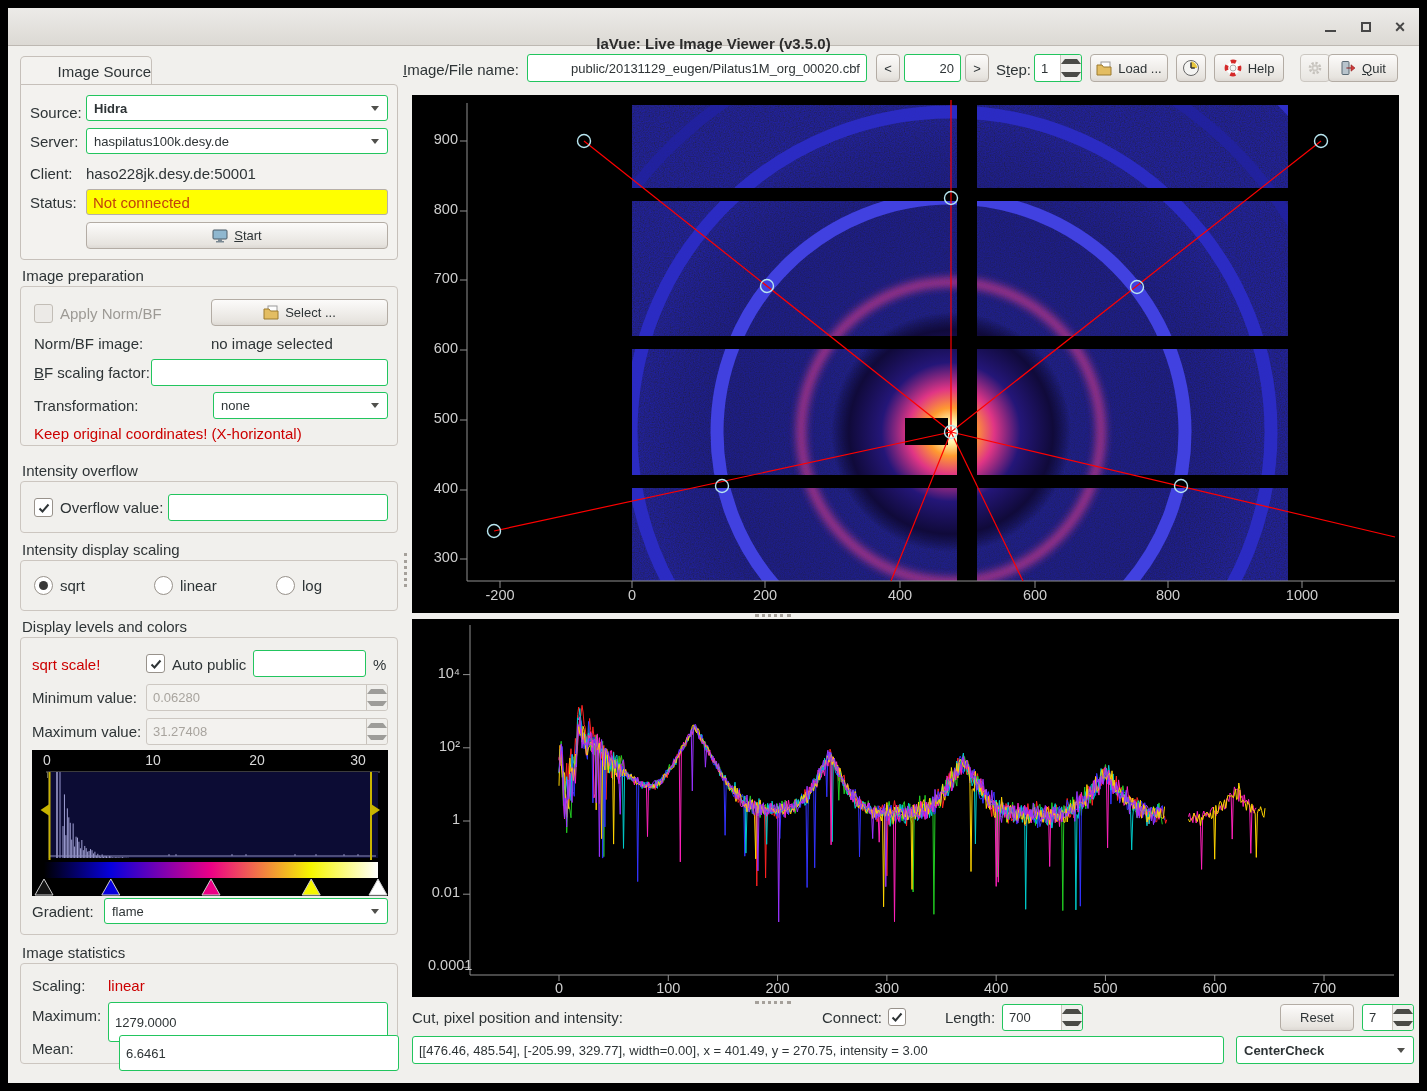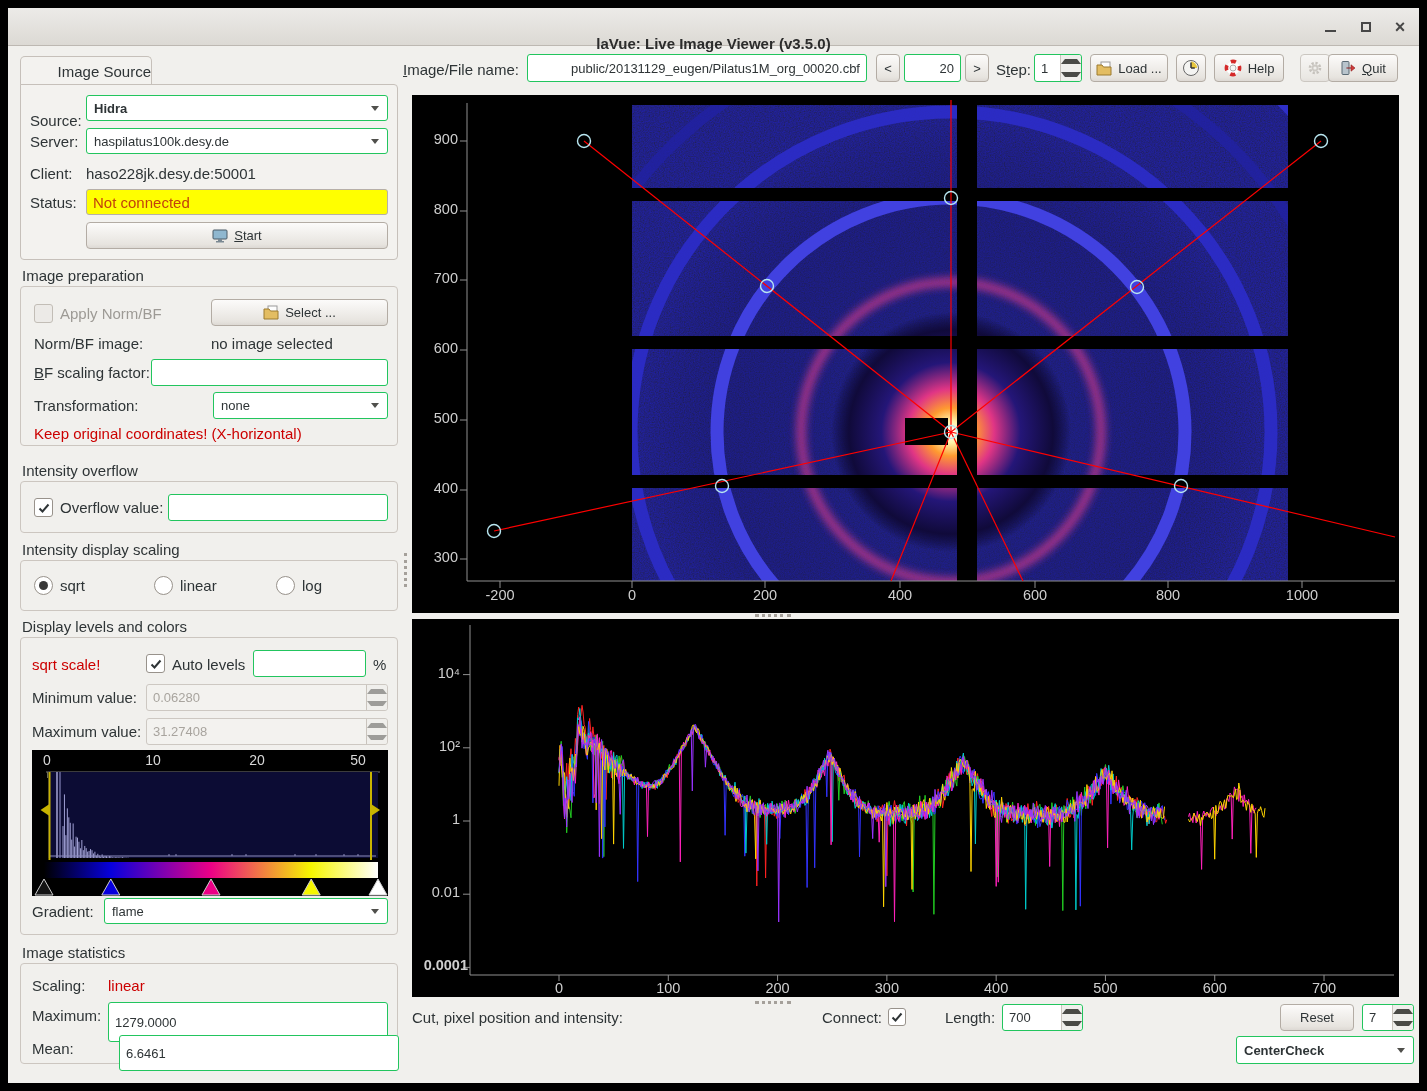--- a/index.html
+++ b/index.html
@@ -149,21 +149,21 @@
         <path d="M6.5 8 h4.5 v-3.2 l4 3.2 -4 3.2 v-3.2 z" fill="#d23b3b" stroke="#8e1f1f" stroke-width="0.6"></path>
       </svg>
     <span><u>Q</u>uit</span>
   </div>
 
   <div class="tab" style="left:12px;top:48px;width:132px;height:29px">
     <span>Image Source</span>
   </div>
   <div class="tabpane" style="left:12px;top:76px;width:378px;height:176px"></div>
 
-  <div class="lbl" style="left:22px;top:104px">Source:</div>
+  <div class="lbl" style="left:22px;top:96px">Source:</div>
   <div class="combo" style="left:78px;top:87px;width:302px;height:26px;font-weight:bold">
     <span>Hidra</span>
     <span class="carrow">
         <span class="tri-down"></span>
       </span>
   </div>
 
   <div class="lbl" style="left:22px;top:125px">Server:</div>
   <div class="combo" style="left:78px;top:120px;width:302px;height:26px">
     <span>haspilatus100k.desy.de</span>
@@ -233,21 +233,21 @@
   <div class="lbl" style="left:294px;top:569px">log</div>
 
   <div class="lbl" style="left:14px;top:610px">Display levels and colors</div>
   <div class="groupbox" style="left:12px;top:629px;width:378px;height:298px"></div>
   <div class="lbl red" style="left:24px;top:648px">sqrt scale!</div>
   <div class="checkbox" style="left:138px;top:646px">
     <svg width="12" height="12">
         <path d="M1.5 6.5 L4.5 9.5 L10.5 2.5" stroke="#2e3436" stroke-width="2" fill="none"></path>
       </svg>
   </div>
-  <div class="lbl" style="left:164px;top:648px">Auto levels</div>
+  <div class="lbl" style="left:164px;top:648px">Auto public</div>
   <div class="input" style="left:245px;top:642px;width:113px;height:27px"></div>
   <div class="lbl" style="left:365px;top:648px">%</div>
 
   <div class="lbl" style="left:24px;top:681px">Minimum value:</div>
   <div class="spin disabled" style="left:138px;top:676px;width:242px;height:27px">
     <div class="val">0.06280</div>
     <div class="arrs">
         <div>
           <div class="tri-up-s" style="opacity:.5"></div>
         </div>
@@ -267,21 +267,21 @@
           <div class="tri-down-s" style="opacity:.5"></div>
         </div>
       </div>
   </div>
 
   <div class="hist-widget" style="left:24px;top:742px;width:356px;height:146px">
     <div id="hist-axis-labels">
         <div class="ticklabel" style="left: 0px; top: 2px; width: 30px; text-align: center; color: rgb(216, 216, 216); font-size: 14px;">0</div>
         <div class="ticklabel" style="left: 106px; top: 2px; width: 30px; text-align: center; color: rgb(216, 216, 216); font-size: 14px;">10</div>
         <div class="ticklabel" style="left: 210px; top: 2px; width: 30px; text-align: center; color: rgb(216, 216, 216); font-size: 14px;">20</div>
-        <div class="ticklabel" style="left: 311px; top: 2px; width: 30px; text-align: center; color: rgb(216, 216, 216); font-size: 14px;">50</div>
+        <div class="ticklabel" style="left: 311px; top: 2px; width: 30px; text-align: center; color: rgb(216, 216, 216); font-size: 14px;">30</div>
       </div>
     <svg id="hist-svg" width="356" height="146" style="position:absolute;left:0;top:0">
         <line x1="14" y1="22" x2="348" y2="22" stroke="#787878"></line>
         <line x1="15.5" y1="22" x2="15.5" y2="28" stroke="#6f6f55"></line>
         <line x1="36.2" y1="22" x2="36.2" y2="28" stroke="#6f6f55"></line>
         <line x1="56.9" y1="22" x2="56.9" y2="28" stroke="#6f6f55"></line>
         <line x1="77.6" y1="22" x2="77.6" y2="28" stroke="#6f6f55"></line>
         <line x1="98.3" y1="22" x2="98.3" y2="28" stroke="#6f6f55"></line>
         <line x1="119" y1="22" x2="119" y2="28" stroke="#6f6f55"></line>
         <line x1="139.7" y1="22" x2="139.7" y2="28" stroke="#6f6f55"></line>
@@ -526,21 +526,21 @@
         <path d="M776.5 197.7 L777.6 194.2 L778.7 201.1 L779.8 199.4 L780.9 203.7 L782.0 194.0 L783.1 197.2 L784.2 204.0 L785.3 192.3 L786.3 198.9 L787.4 199.3 L788.5 207.7 L789.6 250.4 L790.7 195.5 L791.8 192.0 L792.9 196.2 L794.0 197.4 L795.1 193.5 L796.2 196.7 L797.3 198.5 L798.4 192.1 L799.5 189.9 L800.6 188.1 L801.6 190.8 L802.7 193.5 L803.8 197.1 L804.9 192.9 L806.0 192.5 L807.1 190.3 L808.2 186.7 L809.3 191.1 L810.4 188.1 L811.5 184.6 L812.6 190.1 L813.7 189.5 L814.8 179.5 L815.9 180.1 L816.9 182.6 L818.0 174.0 L819.1 175.5 L820.2 220.1 L821.3 177.8 L822.4 167.9 L823.5 171.0 L824.6 170.5 L825.7 169.9 L826.8 182.4 L827.9 171.1 L829.0 178.8 L830.1 176.8 L831.2 187.5 L832.2 175.8 L833.3 183.2 L834.4 181.0 L835.5 184.9 L836.6 180.4 L837.7 188.9 L838.8 234.3 L839.9 191.9 L841.0 186.5 L842.1 194.2 L843.2 189.5 L844.3 189.2 " fill="none" stroke="#ff22bb" stroke-width="1"></path>
         <path d="M147.0 166.8 L148.1 126.2 L149.2 144.4 L150.3 158.3 L151.4 152.6 L152.5 153.7 L153.6 184.1 L154.7 198.4 L155.7 181.4 L156.8 189.7 L157.9 139.1 L159.0 152.5 L160.1 149.4 L161.2 161.7 L162.3 153.3 L163.4 135.0 L164.5 136.4 L165.6 113.8 L166.7 105.8 L167.8 115.3 L168.9 115.4 L170.0 123.0 L171.0 107.2 L172.1 110.7 L173.2 124.7 L174.3 134.8 L175.4 136.1 L176.5 128.4 L177.6 127.8 L178.7 123.4 L179.8 128.2 L180.9 128.0 L182.0 124.3 L183.1 126.9 L184.2 190.9 L185.3 132.6 L186.3 128.1 L187.4 124.2 L188.5 140.6 L189.6 219.7 L190.7 127.1 L191.8 139.4 L192.9 151.0 L194.0 130.3 L195.1 130.3 L196.2 153.8 L197.3 142.7 L198.4 141.0 L199.5 138.9 L200.6 146.8 L201.6 225.1 L202.7 141.2 L203.8 152.5 L204.9 157.7 L206.0 151.5 L207.1 145.3 L208.2 149.8 L209.3 155.7 L210.4 157.0 L211.5 150.1 L212.6 156.7 L213.7 150.3 L214.8 154.9 L215.9 155.3 L216.9 159.6 L218.0 158.4 L219.1 155.2 L220.2 158.9 L221.3 158.4 L222.4 157.4 L223.5 163.1 L224.6 165.7 L225.7 164.2 L226.8 165.3 L227.9 165.4 L229.0 164.7 L230.1 165.8 L231.2 166.7 L232.2 165.8 L233.3 168.1 L234.4 167.9 L235.5 164.7 L236.6 166.5 L237.7 168.9 L238.8 166.9 L239.9 168.4 L241.0 165.0 L242.1 168.9 L243.2 165.7 L244.3 164.8 L245.4 167.0 L246.5 162.7 L247.5 166.2 L248.6 161.9 L249.7 163.0 L250.8 160.7 L251.9 155.2 L253.0 155.0 L254.1 157.7 L255.2 153.9 L256.3 152.8 L257.4 148.5 L258.5 149.8 L259.6 150.3 L260.7 148.7 L261.8 148.1 L262.8 140.8 L263.9 144.0 L265.0 138.6 L266.1 138.6 L267.2 135.3 L268.3 133.6 L269.4 126.8 L270.5 126.5 L271.6 126.1 L272.7 127.2 L273.8 122.0 L274.9 119.1 L276.0 121.6 L277.1 117.2 L278.1 116.6 L279.2 112.0 L280.3 107.1 L281.4 105.8 L282.5 108.3 L283.6 111.9 L284.7 113.9 L285.8 109.5 L286.9 110.9 L288.0 117.7 L289.1 122.3 L290.2 119.7 L291.3 122.8 L292.4 124.5 L293.4 126.9 L294.5 128.1 L295.6 128.0 L296.7 129.9 L297.8 135.6 L298.9 135.8 L300.0 138.1 L301.1 140.2 L302.2 144.1 L303.3 143.0 L304.4 144.1 L305.5 147.5 L306.6 146.4 L307.7 152.9 L308.7 155.8 L309.8 153.7 L310.9 159.5 L312.0 159.2 L313.1 157.6 L314.2 166.1 L315.3 162.8 L316.4 164.0 L317.5 171.6 L318.6 170.1 L319.7 168.9 L320.8 171.7 L321.9 174.8 L323.0 167.0 L324.0 182.5 L325.1 169.0 L326.2 177.2 L327.3 176.1 L328.4 175.1 L329.5 181.7 L330.6 185.2 L331.7 187.0 L332.8 187.2 L333.9 184.0 L335.0 192.9 L336.1 182.6 L337.2 189.3 L338.3 190.2 L339.4 183.6 L340.4 180.6 L341.5 194.1 L342.6 197.1 L343.7 239.8 L344.8 183.5 L345.9 194.2 L347.0 186.7 L348.1 180.9 L349.2 190.3 L350.3 187.2 L351.4 193.9 L352.5 195.8 L353.6 188.4 L354.7 191.5 L355.7 188.9 L356.8 192.6 L357.9 191.5 L359.0 188.8 L360.1 191.0 L361.2 190.1 L362.3 192.1 L363.4 193.9 L364.5 193.0 L365.6 187.5 L366.7 193.9 L367.8 190.6 L368.9 190.7 L370.0 185.0 L371.0 195.3 L372.1 192.2 L373.2 188.6 L374.3 192.1 L375.4 191.0 L376.5 188.3 L377.6 191.4 L378.7 194.9 L379.8 190.3 L380.9 190.0 L382.0 191.6 L383.1 180.5 L384.2 184.2 L385.3 188.2 L386.3 186.0 L387.4 184.3 L388.5 181.2 L389.6 177.1 L390.7 182.0 L391.8 175.5 L392.9 178.6 L394.0 173.2 L395.1 184.0 L396.2 179.8 L397.3 171.8 L398.4 174.6 L399.5 171.2 L400.6 168.5 L401.6 172.0 L402.7 164.1 L403.8 166.9 L404.9 167.1 L406.0 156.7 L407.1 161.1 L408.2 149.9 L409.3 146.8 L410.4 147.2 L411.5 147.3 L412.6 145.8 L413.7 143.7 L414.8 138.6 L415.9 136.8 L416.9 143.2 L418.0 136.9 L419.1 135.5 L420.2 145.7 L421.3 137.8 L422.4 146.4 L423.5 148.9 L424.6 151.7 L425.7 146.1 L426.8 156.1 L427.9 149.0 L429.0 153.4 L430.1 160.1 L431.2 162.4 L432.2 161.1 L433.3 166.8 L434.4 168.4 L435.5 165.8 L436.6 170.6 L437.7 171.5 L438.8 176.9 L439.9 176.7 L441.0 173.5 L442.1 177.6 L443.2 172.5 L444.3 180.6 L445.4 181.7 L446.5 188.8 L447.5 186.1 L448.6 185.2 L449.7 189.6 L450.8 183.7 L451.9 187.4 L453.0 189.0 L454.1 194.2 L455.2 192.8 L456.3 189.1 L457.4 191.0 L458.5 191.3 L459.6 190.7 L460.7 199.5 L461.8 189.4 L462.8 198.4 L463.9 189.2 L465.0 195.1 L466.1 191.5 L467.2 191.8 L468.3 197.8 L469.4 202.0 L470.5 192.1 L471.6 287.8 L472.7 193.2 L473.8 196.8 L474.9 183.5 L476.0 194.5 L477.1 197.2 L478.1 189.9 L479.2 195.7 L480.3 198.1 L481.4 204.4 L482.5 188.2 L483.6 191.9 L484.7 193.5 L485.8 187.9 L486.9 195.5 L488.0 189.7 L489.1 192.0 L490.2 192.6 L491.3 199.6 L492.4 195.7 L493.4 198.0 L494.5 191.8 L495.6 201.0 L496.7 198.9 L497.8 194.2 L498.9 189.8 L500.0 270.4 L501.1 186.0 L502.2 190.6 L503.3 199.8 L504.4 193.3 L505.5 192.6 L506.6 183.0 L507.7 197.3 L508.7 189.7 L509.8 193.1 L510.9 183.0 L512.0 180.6 L513.1 192.7 L514.2 188.9 L515.3 185.6 L516.4 195.2 L517.5 179.4 L518.6 185.4 L519.7 185.1 L520.8 179.9 L521.9 184.8 L523.0 186.9 L524.1 175.7 L525.1 185.0 L526.2 182.9 L527.3 180.2 L528.4 186.7 L529.5 176.6 L530.6 165.2 L531.7 177.7 L532.8 181.2 L533.9 173.5 L535.0 173.7 L536.1 166.3 L537.2 161.6 L538.3 167.6 L539.4 148.5 L540.4 157.2 L541.5 162.6 L542.6 149.6 L543.7 156.3 L544.8 144.4 L545.9 158.9 L547.0 143.8 L548.1 140.1 L549.2 141.9 L550.3 144.1 L551.4 147.0 L552.5 148.5 L553.6 142.3 L554.7 141.7 L555.7 141.7 L556.8 150.9 L557.9 162.9 L559.0 252.5 L560.1 170.6 L561.2 169.5 L562.3 172.5 L563.4 152.3 L564.5 162.3 L565.6 164.3 L566.7 164.7 L567.8 172.9 L568.9 168.9 L570.0 176.7 L571.0 173.5 L572.1 172.0 L573.2 170.7 L574.3 189.5 L575.4 183.4 L576.5 177.5 L577.6 190.3 L578.7 182.2 L579.8 182.5 L580.9 184.9 L582.0 196.4 L583.1 198.7 L584.2 182.8 L585.3 184.2 L586.3 189.6 L587.4 187.9 L588.5 193.7 L589.6 178.1 L590.7 190.3 L591.8 187.3 L592.9 195.0 L594.0 188.1 L595.1 203.1 L596.2 195.4 L597.3 193.0 L598.4 186.4 L599.5 194.1 L600.6 193.9 L601.6 199.5 L602.7 194.0 L603.8 192.5 L604.9 202.1 L606.0 194.4 L607.1 190.4 L608.2 190.6 L609.3 199.8 L610.4 200.1 L611.5 194.6 L612.6 205.4 L613.7 204.2 L614.8 197.5 L615.9 195.2 L616.9 204.4 L618.0 202.4 L619.1 198.2 L620.2 198.6 L621.3 189.3 L622.4 188.6 L623.5 195.1 L624.6 200.2 L625.7 193.4 L626.8 193.3 L627.9 197.4 L629.0 191.2 L630.1 199.5 L631.2 203.3 L632.2 194.4 L633.3 198.1 L634.4 192.1 L635.5 188.2 L636.6 191.7 L637.7 205.5 L638.8 190.7 L639.9 198.3 L641.0 191.0 L642.1 196.0 L643.2 193.9 L644.3 202.6 L645.4 195.0 L646.5 195.8 L647.5 201.3 L648.6 193.8 L649.7 191.3 L650.8 192.2 L651.9 203.1 L653.0 203.2 L654.1 189.9 L655.2 203.0 L656.3 194.4 L657.4 190.6 L658.5 184.0 L659.6 193.4 L660.7 191.9 L661.8 180.7 L662.8 192.6 L663.9 182.7 L665.0 181.8 L666.1 188.9 L667.2 183.1 L668.3 182.7 L669.4 183.9 L670.5 183.9 L671.6 185.6 L672.7 182.7 L673.8 187.0 L674.9 165.6 L676.0 177.2 L677.1 175.7 L678.1 177.9 L679.2 175.2 L680.3 171.0 L681.4 174.2 L682.5 173.2 L683.6 157.9 L684.7 171.4 L685.8 172.2 L686.9 169.1 L688.0 164.6 L689.1 153.1 L690.2 150.4 L691.3 159.6 L692.4 157.8 L693.5 158.6 L694.5 160.9 L695.6 156.7 L696.7 155.1 L697.8 154.3 L698.9 162.3 L700.0 151.8 L701.1 166.7 L702.2 161.0 L703.3 172.9 L704.4 171.3 L705.5 173.9 L706.6 172.6 L707.7 168.6 L708.8 173.7 L709.8 175.2 L710.9 183.5 L712.0 176.5 L713.1 180.8 L714.2 185.5 L715.3 182.7 L716.4 184.8 L717.5 177.4 L718.6 178.8 L719.7 186.0 L720.8 179.0 L721.9 189.8 L723.0 187.5 L724.1 183.5 L725.1 193.8 L726.2 188.0 L727.3 188.6 L728.4 181.2 L729.5 199.2 L730.6 194.9 L731.7 185.9 L732.8 189.8 L733.9 187.6 L735.0 203.0 L736.1 198.1 L737.2 200.7 L738.3 191.5 L739.4 198.2 L740.4 195.6 L741.5 188.1 L742.6 191.1 L743.7 198.0 L744.8 198.9 L745.9 190.1 L747.0 198.7 L748.1 189.9 L749.2 197.6 L750.3 199.3 L751.4 199.3 L752.5 187.6 " fill="none" stroke="#ffd400" stroke-width="1"></path>
         <path d="M776.5 200.2 L777.6 202.9 L778.7 201.5 L779.8 200.7 L780.9 197.8 L782.0 194.2 L783.1 197.2 L784.2 198.9 L785.3 202.6 L786.3 198.0 L787.4 195.2 L788.5 206.7 L789.6 198.4 L790.7 200.7 L791.8 196.2 L792.9 196.3 L794.0 193.9 L795.1 193.4 L796.2 194.3 L797.3 198.2 L798.4 193.8 L799.5 199.8 L800.6 198.0 L801.6 188.1 L802.7 240.2 L803.8 186.4 L804.9 194.7 L806.0 194.0 L807.1 185.5 L808.2 182.3 L809.3 183.8 L810.4 191.6 L811.5 184.5 L812.6 180.8 L813.7 189.1 L814.8 181.7 L815.9 176.3 L816.9 176.8 L818.0 177.1 L819.1 177.1 L820.2 176.5 L821.3 178.9 L822.4 175.8 L823.5 170.0 L824.6 180.7 L825.7 179.7 L826.8 164.0 L827.9 170.7 L829.0 183.5 L830.1 182.0 L831.2 181.5 L832.2 182.3 L833.3 184.4 L834.4 191.3 L835.5 182.5 L836.6 184.7 L837.7 186.3 L838.8 193.4 L839.9 184.9 L841.0 191.4 L842.1 191.4 L843.2 195.0 L844.3 238.4 L845.4 194.2 L846.5 190.4 L847.5 191.9 L848.6 187.7 L849.7 191.7 L850.8 196.4 L851.9 198.3 L853.0 189.2 " fill="none" stroke="#ffd400" stroke-width="1"></path>
         <path d="M147.0 153.2 L148.1 139.6 L149.2 124.9 L150.3 134.4 L151.4 174.2 L152.5 198.7 L153.6 179.2 L154.7 208.0 L155.7 160.6 L156.8 179.9 L157.9 155.1 L159.0 171.5 L160.1 183.5 L161.2 151.8 L162.3 149.1 L163.4 145.3 L164.5 147.9 L165.6 105.5 L166.7 107.4 L167.8 105.0 L168.9 109.3 L170.0 129.2 L171.0 120.7 L172.1 124.3 L173.2 126.2 L174.3 123.4 L175.4 129.5 L176.5 120.0 L177.6 126.1 L178.7 124.3 L179.8 126.2 L180.9 135.2 L182.0 120.3 L183.1 120.3 L184.2 183.8 L185.3 130.9 L186.3 136.8 L187.4 237.7 L188.5 134.1 L189.6 120.5 L190.7 130.2 L191.8 147.4 L192.9 129.4 L194.0 129.5 L195.1 135.6 L196.2 133.9 L197.3 142.1 L198.4 146.4 L199.5 136.4 L200.6 140.3 L201.6 140.6 L202.7 149.5 L203.8 148.7 L204.9 142.5 L206.0 158.8 L207.1 163.4 L208.2 195.3 L209.3 146.7 L210.4 143.6 L211.5 140.7 L212.6 153.5 L213.7 153.0 L214.8 152.7 L215.9 160.4 L216.9 158.1 L218.0 157.7 L219.1 158.5 L220.2 161.7 L221.3 160.3 L222.4 162.0 L223.5 158.0 L224.6 162.7 L225.7 158.8 L226.8 165.4 L227.9 162.9 L229.0 168.1 L230.1 163.4 L231.2 164.9 L232.2 168.0 L233.3 165.4 L234.4 165.6 L235.5 164.2 L236.6 168.6 L237.7 167.2 L238.8 168.1 L239.9 166.9 L241.0 163.6 L242.1 162.4 L243.2 161.2 L244.3 168.8 L245.4 161.3 L246.5 160.8 L247.5 161.6 L248.6 160.1 L249.7 165.0 L250.8 161.7 L251.9 159.8 L253.0 157.4 L254.1 156.2 L255.2 153.3 L256.3 153.3 L257.4 150.2 L258.5 149.2 L259.6 147.2 L260.7 148.5 L261.8 145.7 L262.8 142.9 L263.9 139.6 L265.0 137.9 L266.1 135.8 L267.2 132.1 L268.3 129.9 L269.4 132.4 L270.5 129.6 L271.6 130.4 L272.7 126.2 L273.8 125.6 L274.9 120.5 L276.0 116.3 L277.1 114.9 L278.1 117.0 L279.2 110.6 L280.3 171.9 L281.4 109.3 L282.5 106.2 L283.6 105.5 L284.7 110.2 L285.8 112.6 L286.9 119.7 L288.0 115.9 L289.1 117.9 L290.2 124.7 L291.3 123.6 L292.4 124.9 L293.4 148.2 L294.5 131.2 L295.6 132.6 L296.7 133.0 L297.8 132.9 L298.9 138.4 L300.0 141.0 L301.1 137.1 L302.2 143.8 L303.3 144.3 L304.4 142.2 L305.5 149.8 L306.6 144.6 L307.7 151.6 L308.7 153.4 L309.8 158.5 L310.9 161.7 L312.0 158.5 L313.1 161.5 L314.2 158.8 L315.3 163.8 L316.4 163.3 L317.5 164.4 L318.6 169.0 L319.7 166.8 L320.8 167.0 L321.9 174.1 L323.0 173.6 L324.0 179.8 L325.1 174.7 L326.2 175.9 L327.3 176.2 L328.4 179.4 L329.5 181.3 L330.6 187.6 L331.7 183.8 L332.8 183.5 L333.9 184.8 L335.0 176.0 L336.1 189.5 L337.2 192.9 L338.3 180.7 L339.4 189.9 L340.4 183.6 L341.5 194.0 L342.6 196.1 L343.7 186.5 L344.8 187.1 L345.9 251.9 L347.0 190.3 L348.1 185.0 L349.2 195.9 L350.3 187.7 L351.4 183.7 L352.5 196.0 L353.6 189.7 L354.7 192.0 L355.7 189.6 L356.8 195.3 L357.9 184.6 L359.0 193.1 L360.1 190.4 L361.2 187.5 L362.3 185.6 L363.4 192.4 L364.5 184.6 L365.6 190.2 L366.7 303.0 L367.8 183.9 L368.9 186.8 L370.0 190.9 L371.0 191.8 L372.1 183.4 L373.2 190.7 L374.3 189.1 L375.4 194.9 L376.5 190.6 L377.6 186.5 L378.7 185.0 L379.8 188.7 L380.9 188.1 L382.0 189.3 L383.1 181.1 L384.2 186.3 L385.3 193.0 L386.3 188.7 L387.4 187.8 L388.5 182.9 L389.6 183.8 L390.7 180.1 L391.8 184.1 L392.9 182.3 L394.0 177.9 L395.1 167.2 L396.2 180.9 L397.3 174.0 L398.4 171.6 L399.5 173.5 L400.6 166.8 L401.6 167.7 L402.7 161.7 L403.8 160.2 L404.9 164.5 L406.0 154.0 L407.1 149.1 L408.2 154.4 L409.3 146.8 L410.4 147.3 L411.5 141.3 L412.6 150.7 L413.7 148.4 L414.8 137.6 L415.9 131.2 L416.9 141.1 L418.0 133.1 L419.1 137.9 L420.2 142.7 L421.3 141.5 L422.4 139.4 L423.5 147.6 L424.6 151.5 L425.7 147.0 L426.8 158.1 L427.9 156.8 L429.0 158.1 L430.1 160.3 L431.2 159.3 L432.2 164.9 L433.3 166.3 L434.4 170.8 L435.5 172.5 L436.6 171.7 L437.7 171.8 L438.8 170.1 L439.9 180.9 L441.0 170.6 L442.1 179.7 L443.2 174.1 L444.3 177.3 L445.4 178.9 L446.5 186.5 L447.5 177.4 L448.6 190.3 L449.7 185.4 L450.8 183.9 L451.9 186.6 L453.0 185.1 L454.1 191.1 L455.2 190.0 L456.3 188.0 L457.4 184.0 L458.5 195.1 L459.6 194.7 L460.7 219.6 L461.8 188.6 L462.8 192.3 L463.9 200.7 L465.0 194.9 L466.1 195.0 L467.2 198.0 L468.3 192.0 L469.4 193.8 L470.5 195.1 L471.6 188.2 L472.7 185.1 L473.8 267.7 L474.9 197.9 L476.0 191.7 L477.1 193.8 L478.1 198.9 L479.2 195.0 L480.3 194.8 L481.4 194.0 L482.5 192.2 L483.6 191.0 L484.7 189.2 L485.8 194.1 L486.9 194.6 L488.0 193.0 L489.1 190.7 L490.2 190.4 L491.3 190.3 L492.4 199.5 L493.4 201.4 L494.5 197.5 L495.6 187.1 L496.7 189.7 L497.8 197.5 L498.9 188.8 L500.0 187.7 L501.1 197.5 L502.2 194.4 L503.3 195.2 L504.4 196.8 L505.5 198.0 L506.6 196.0 L507.7 198.3 L508.7 197.4 L509.8 189.3 L510.9 197.7 L512.0 192.5 L513.1 192.8 L514.2 199.8 L515.3 185.3 L516.4 186.9 L517.5 190.1 L518.6 189.6 L519.7 188.4 L520.8 177.7 L521.9 193.1 L523.0 170.4 L524.1 182.5 L525.1 176.4 L526.2 181.1 L527.3 177.3 L528.4 173.2 L529.5 172.3 L530.6 173.3 L531.7 173.2 L532.8 177.6 L533.9 175.8 L535.0 165.2 L536.1 171.9 L537.2 162.4 L538.3 159.6 L539.4 162.9 L540.4 159.8 L541.5 157.5 L542.6 148.8 L543.7 156.5 L544.8 152.3 L545.9 157.3 L547.0 153.9 L548.1 150.3 L549.2 144.3 L550.3 140.7 L551.4 137.6 L552.5 145.0 L553.6 148.0 L554.7 141.0 L555.7 145.1 L556.8 147.8 L557.9 147.9 L559.0 158.4 L560.1 151.5 L561.2 160.2 L562.3 157.7 L563.4 157.0 L564.5 171.3 L565.6 170.2 L566.7 160.7 L567.8 163.9 L568.9 166.4 L570.0 167.3 L571.0 160.2 L572.1 170.1 L573.2 175.9 L574.3 170.2 L575.4 183.0 L576.5 186.5 L577.6 186.2 L578.7 185.9 L579.8 171.3 L580.9 186.1 L582.0 182.5 L583.1 183.0 L584.2 192.7 L585.3 185.7 L586.3 188.0 L587.4 187.2 L588.5 198.4 L589.6 203.5 L590.7 191.1 L591.8 186.0 L592.9 194.6 L594.0 190.9 L595.1 199.1 L596.2 200.4 L597.3 193.6 L598.4 188.1 L599.5 190.2 L600.6 197.1 L601.6 201.5 L602.7 186.7 L603.8 201.4 L604.9 201.5 L606.0 203.9 L607.1 194.3 L608.2 188.6 L609.3 196.2 L610.4 192.1 L611.5 191.4 L612.6 192.0 L613.7 195.7 L614.8 188.3 L615.9 193.5 L616.9 194.2 L618.0 197.5 L619.1 190.5 L620.2 200.6 L621.3 183.9 L622.4 192.8 L623.5 198.8 L624.6 190.9 L625.7 187.2 L626.8 194.1 L627.9 200.0 L629.0 202.4 L630.1 198.3 L631.2 200.1 L632.2 198.8 L633.3 186.4 L634.4 203.7 L635.5 192.8 L636.6 199.2 L637.7 200.9 L638.8 194.6 L639.9 203.4 L641.0 187.7 L642.1 194.4 L643.2 188.3 L644.3 198.6 L645.4 202.1 L646.5 199.5 L647.5 190.5 L648.6 189.5 L649.7 200.4 L650.8 193.5 L651.9 198.2 L653.0 198.8 L654.1 194.0 L655.2 197.3 L656.3 191.6 L657.4 195.1 L658.5 188.3 L659.6 190.8 L660.7 195.3 L661.8 190.6 L662.8 202.4 L663.9 185.4 L665.0 172.5 L666.1 191.2 L667.2 176.7 L668.3 180.2 L669.4 187.2 L670.5 188.0 L671.6 184.6 L672.7 176.8 L673.8 178.9 L674.9 183.2 L676.0 189.6 L677.1 173.8 L678.1 175.5 L679.2 175.3 L680.3 171.3 L681.4 177.1 L682.5 160.9 L683.6 172.3 L684.7 160.1 L685.8 163.1 L686.9 160.1 L688.0 170.2 L689.1 156.9 L690.2 164.1 L691.3 165.4 L692.4 155.3 L693.5 150.7 L694.5 152.1 L695.6 153.9 L696.7 162.1 L697.8 161.5 L698.9 160.6 L700.0 170.5 L701.1 170.0 L702.2 174.0 L703.3 168.6 L704.4 163.2 L705.5 173.8 L706.6 174.5 L707.7 179.6 L708.8 179.1 L709.8 173.1 L710.9 178.0 L712.0 177.0 L713.1 182.7 L714.2 171.2 L715.3 183.2 L716.4 178.3 L717.5 195.1 L718.6 185.9 L719.7 183.3 L720.8 186.0 L721.9 183.1 L723.0 181.8 L724.1 189.4 L725.1 198.5 L726.2 184.3 L727.3 199.1 L728.4 188.7 L729.5 187.4 L730.6 198.7 L731.7 192.1 L732.8 191.0 L733.9 186.4 L735.0 186.8 L736.1 189.2 L737.2 192.1 L738.3 188.7 L739.4 201.9 L740.4 195.5 L741.5 205.6 L742.6 197.9 L743.7 192.5 L744.8 190.7 L745.9 187.9 L747.0 192.5 L748.1 188.7 " fill="none" stroke="#9933ff" stroke-width="1"></path>
       </svg>
     <div id="cut-labels">
         <div class="ticklabel" style="left: 0px; top: 45.6px; width: 48px; text-align: right;">10⁴</div>
         <div class="ticklabel" style="left: 0px; top: 118.8px; width: 48px; text-align: right;">10²</div>
         <div class="ticklabel" style="left: 0px; top: 192px; width: 48px; text-align: right;">1</div>
         <div class="ticklabel" style="left: 0px; top: 265.2px; width: 48px; text-align: right;">0.01</div>
-        <div class="ticklabel" style="left: 8px; top: 338.4px; width: 48px; text-align: right; font-weight: bold;">0.0001</div>
+        <div class="ticklabel" style="left: 16px; top: 338.4px; width: 48px; ">0.0001</div>
         <div class="ticklabel" style="left: 117px; top: 361px; width: 60px; text-align: center;">0</div>
         <div class="ticklabel" style="left: 226.29px; top: 361px; width: 60px; text-align: center;">100</div>
         <div class="ticklabel" style="left: 335.58px; top: 361px; width: 60px; text-align: center;">200</div>
         <div class="ticklabel" style="left: 444.87px; top: 361px; width: 60px; text-align: center;">300</div>
         <div class="ticklabel" style="left: 554.16px; top: 361px; width: 60px; text-align: center;">400</div>
         <div class="ticklabel" style="left: 663.45px; top: 361px; width: 60px; text-align: center;">500</div>
         <div class="ticklabel" style="left: 772.74px; top: 361px; width: 60px; text-align: center;">600</div>
         <div class="ticklabel" style="left: 882.03px; top: 361px; width: 60px; text-align: center;">700</div>
       </div>
   </div>
@@ -571,20 +571,23 @@
     <div class="val">7</div>
     <div class="arrs">
         <div>
           <div class="tri-up-s"></div>
         </div>
         <div>
           <div class="tri-down-s"></div>
         </div>
       </div>
   </div>
+  <div class="input" style="left:404px;top:1028px;width:812px;height:28px">
+      <span>[[476.46, 485.54], [-205.99, 329.77], width=0.00], x = 401.49, y = 270.75, intensity = 3.00</span>
+    </div>
   <div class="combo" style="left:1228px;top:1028px;width:178px;height:28px;font-weight:bold">
     <span>CenterCheck</span>
     <span class="carrow">
         <span class="tri-down"></span>
       </span>
   </div>
 
 </div>
 
 </body></html>

